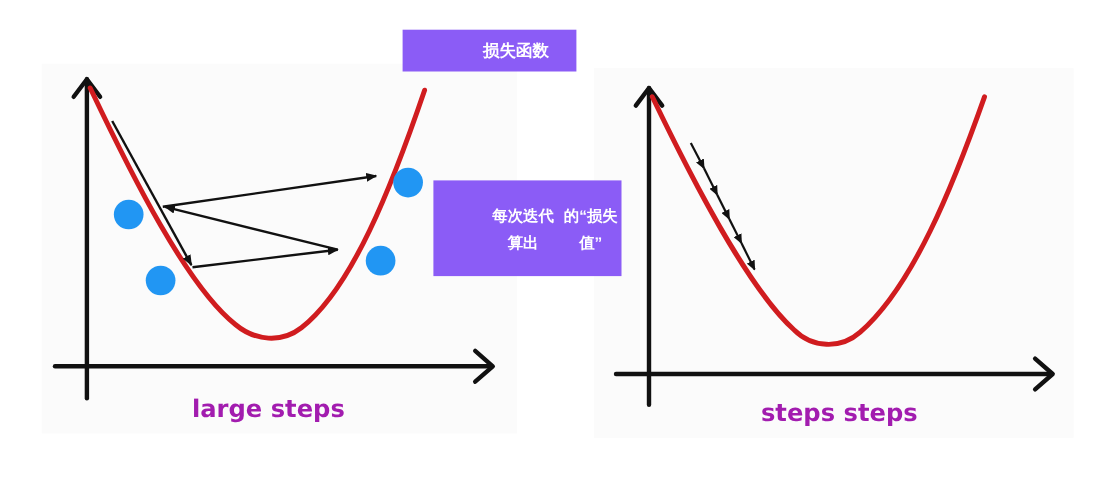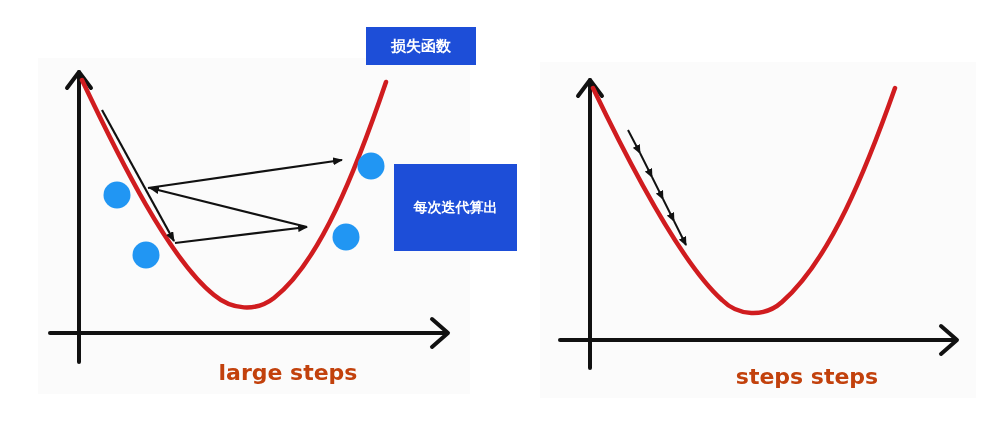--- a/index.html
+++ b/index.html
@@ -18,39 +18,39 @@
       position: absolute;
       background: #fbfbfb;
     }
     svg.diagram {
       position: absolute;
       left: 0;
       top: 0;
     }
     .label-box {
       position: absolute;
-      background: #1d4ed8;
+      background: #8b5cf6;
       color: #ffffff;
       font-weight: bold;
       display: flex;
       align-items: center;
       justify-content: center;
       text-align: center;
-      font-family: Liberation Serif, serif;
+      font-family: Liberation Sans, sans-serif;
+      padding-left: 48px;
     }
     .axis-caption {
       position: absolute;
-      color: #c2410c;
+      color: #a21caf;
       font-family: "DejaVu Sans", sans-serif;
       font-size: 22px;
       font-weight: bold;
       text-align: right;
       white-space: nowrap;
       transform: translateX(-50%);
-      margin-left: 44px;
     }
   </style>
 </head>
 <body>
 
 <div class="panel-bg" style="left:38px; top:58px; width:432px; height:336px;"></div>
 <div class="panel-bg" style="left:540px; top:62px; width:436px; height:336px;"></div>
 
 <svg class="diagram" width="1003" height="440" viewBox="0 0 1003 440">
   <defs>
@@ -100,16 +100,17 @@
     <line x1="674" y1="221" x2="686" y2="245" stroke="#111" stroke-width="2" marker-end="url(#arrowhead-small)"></line>
   </g>
 </svg>
 
 <div class="label-box" style="left:366px; top:27px; width:110px; height:38px; font-size:15px;">
   <span>损失函数</span>
 </div>
 
 <div class="label-box" style="left:394px; top:164px; width:123px; height:87px; font-size:14px; flex-direction:row; line-height:24px;">
   <span>每次迭代算出</span>
+  <span>的“损失值”</span>
 </div>
 
 <div class="axis-caption" style="left:244px; top:360px;">large steps</div>
 <div class="axis-caption" style="left:763px; top:364px;">steps steps</div>
 
 </body></html>

